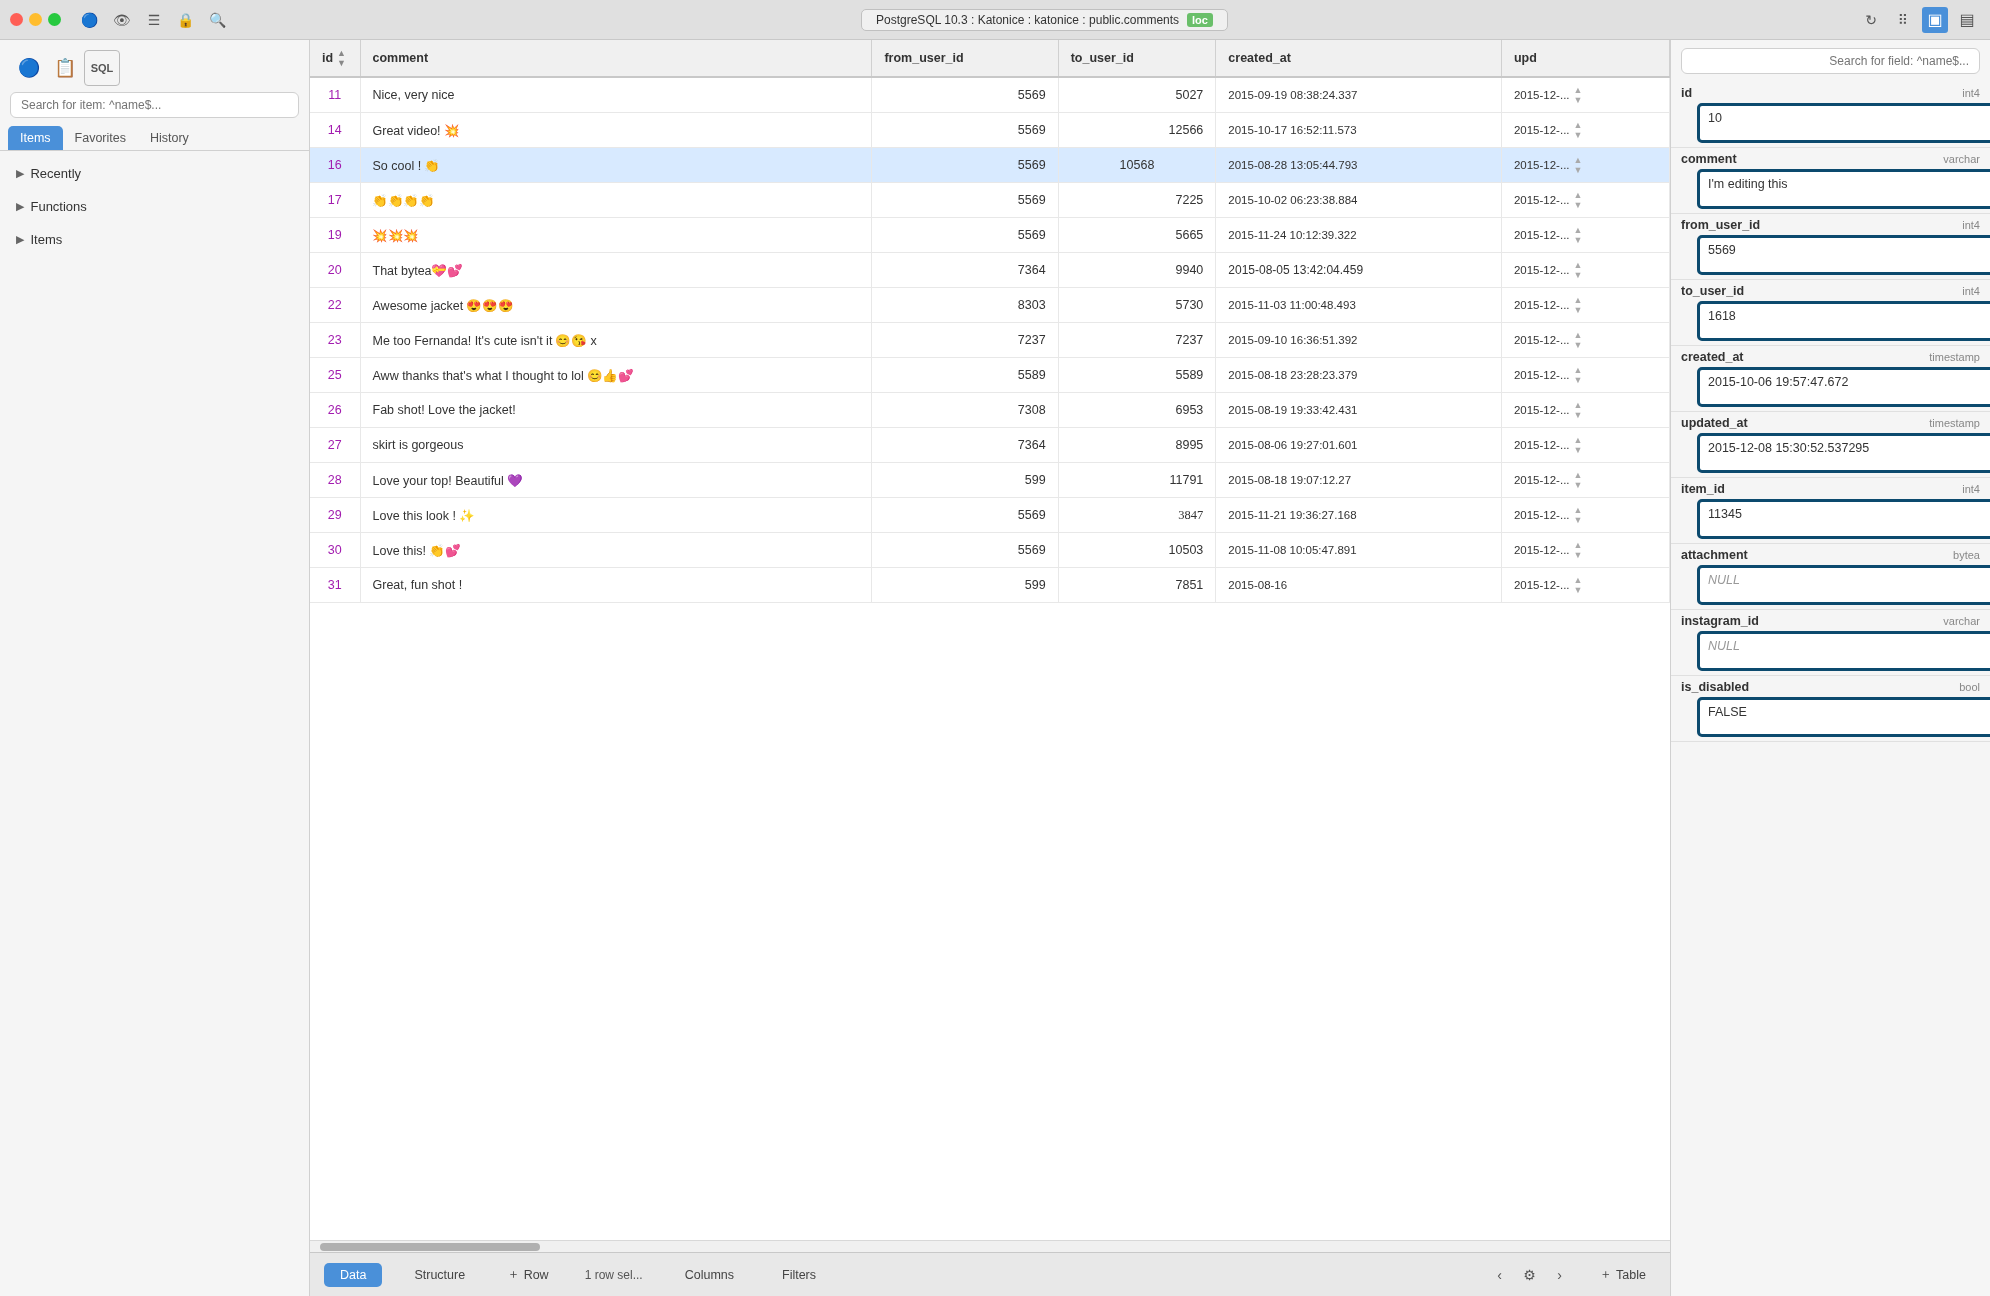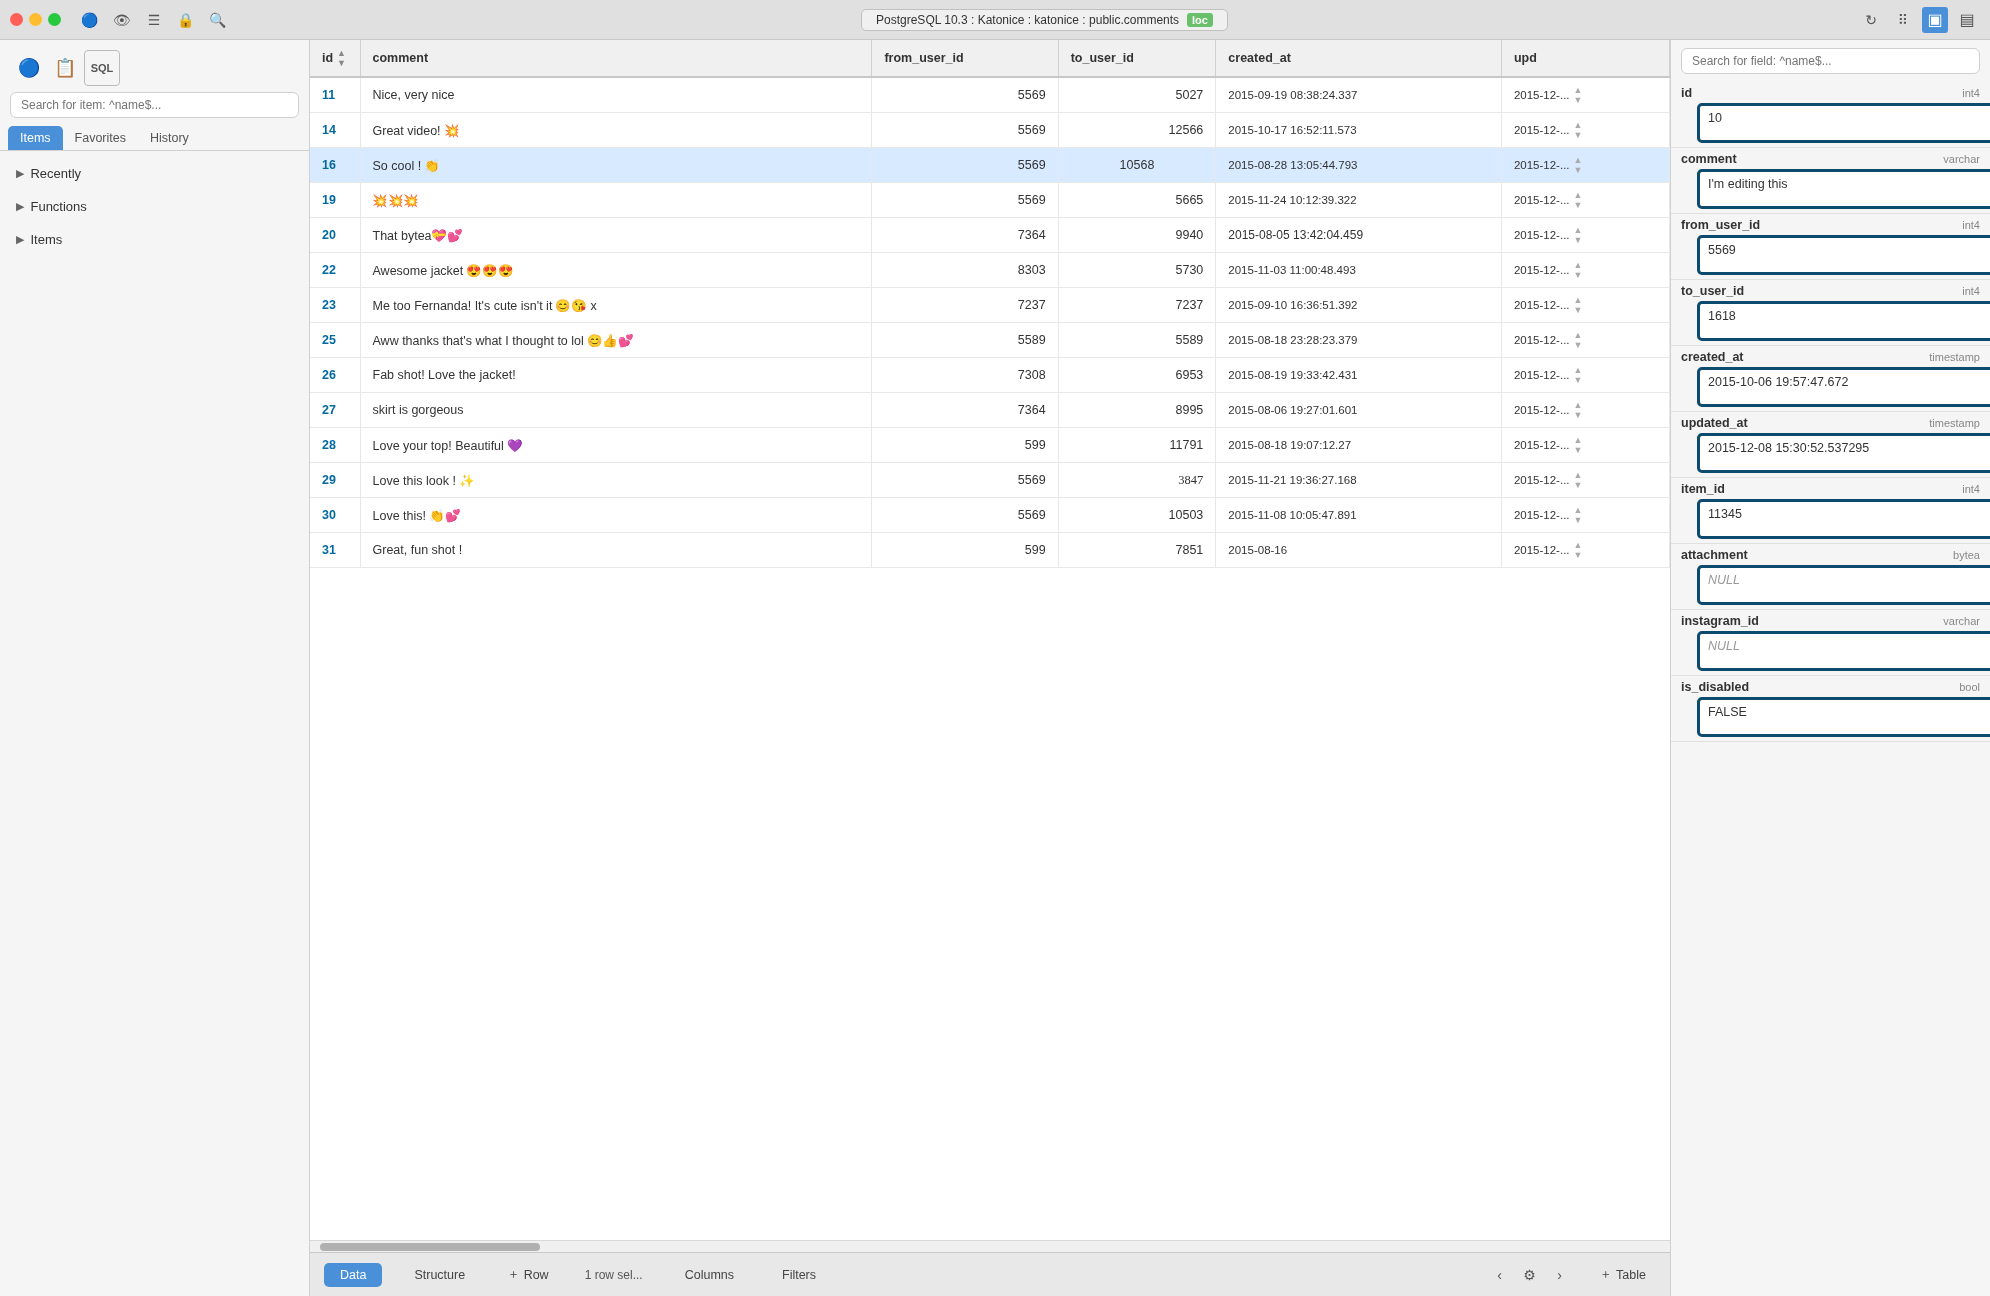--- a/index.html
+++ b/index.html
@@ -192,21 +192,21 @@
       border-bottom: 1px solid #e8e8e8;
     }
     tbody tr.selected { background: #d8eaff; }
     tbody td {
       padding: 7px 12px;
       font-size: 12.5px;
       color: #333;
       border-right: 1px solid #e8e8e8;
       white-space: nowrap;
     }
-    td.id-col { color: #0369a1; text-align: left; width: 50px; font-weight: bold; }
+    td.id-col { color: #a21caf; text-align: center; width: 50px; }
     .sort-arrows {
       display: flex;
       flex-direction: column;
       align-items: center;
       cursor: pointer;
       font-size: 9px;
       color: #888;
       margin-left: 4px;
     }
 
@@ -289,20 +289,21 @@
     }
     .field-search {
       margin: 8px 10px;
       padding: 5px 10px;
       border: 1px solid #d0d0d0;
       border-radius: 6px;
       font-size: 12px;
       color: #999;
       background: white;
       width: calc(100% - 20px);
+      text-align: right;
     }
     .field-row {
       padding: 4px 10px;
       border-bottom: 1px solid #e0e0e0;
     }
     .field-header {
       display: flex;
       justify-content: space-between;
       align-items: center;
       margin-bottom: 3px;
@@ -460,20 +461,31 @@
                 <td>So cool ! 👏</td>
                 <td style="text-align: right;">5569</td>
                 <td style="text-align: center;">10568</td>
                 <td style="font-size: 11.5px;">2015-08-28 13:05:44.793</td>
                 <td style="font-size: 11.5px; display: flex; align-items: center; gap: 4px;">
                   <span>2015-12-...</span>
                   <div style="display: flex; flex-direction: column; align-items: center; font-size: 9px; color: rgb(170, 170, 170); cursor: pointer;">▲<br>▼</div>
                 </td>
               </tr>
               <tr>
+                <td class="id-col">17</td>
+                <td>👏👏👏👏</td>
+                <td style="text-align: right;">5569</td>
+                <td style="text-align: right;">7225</td>
+                <td style="font-size: 11.5px;">2015-10-02 06:23:38.884</td>
+                <td style="font-size: 11.5px; display: flex; align-items: center; gap: 4px;">
+                  <span>2015-12-...</span>
+                  <div style="display: flex; flex-direction: column; align-items: center; font-size: 9px; color: rgb(170, 170, 170); cursor: pointer;">▲<br>▼</div>
+                </td>
+              </tr>
+              <tr>
                 <td class="id-col">19</td>
                 <td>💥💥💥</td>
                 <td style="text-align: right;">5569</td>
                 <td style="text-align: right;">5665</td>
                 <td style="font-size: 11.5px;">2015-11-24 10:12:39.322</td>
                 <td style="font-size: 11.5px; display: flex; align-items: center; gap: 4px;">
                   <span>2015-12-...</span>
                   <div style="display: flex; flex-direction: column; align-items: center; font-size: 9px; color: rgb(170, 170, 170); cursor: pointer;">▲<br>▼</div>
                 </td>
               </tr>

